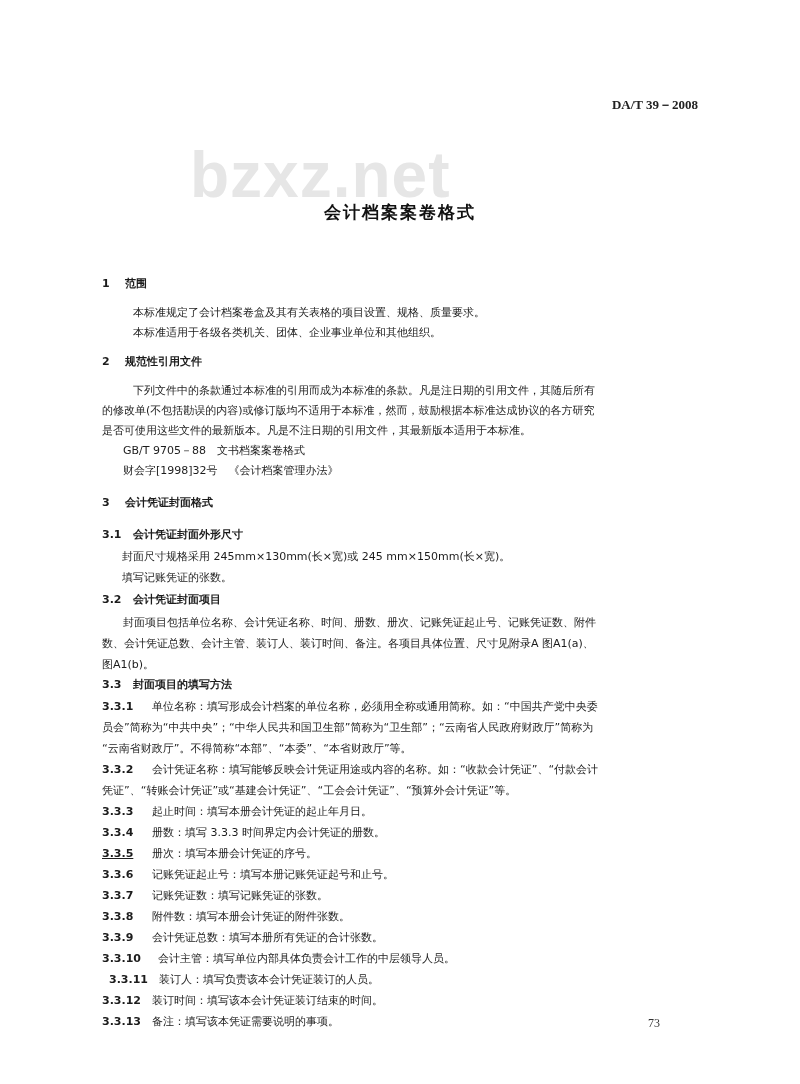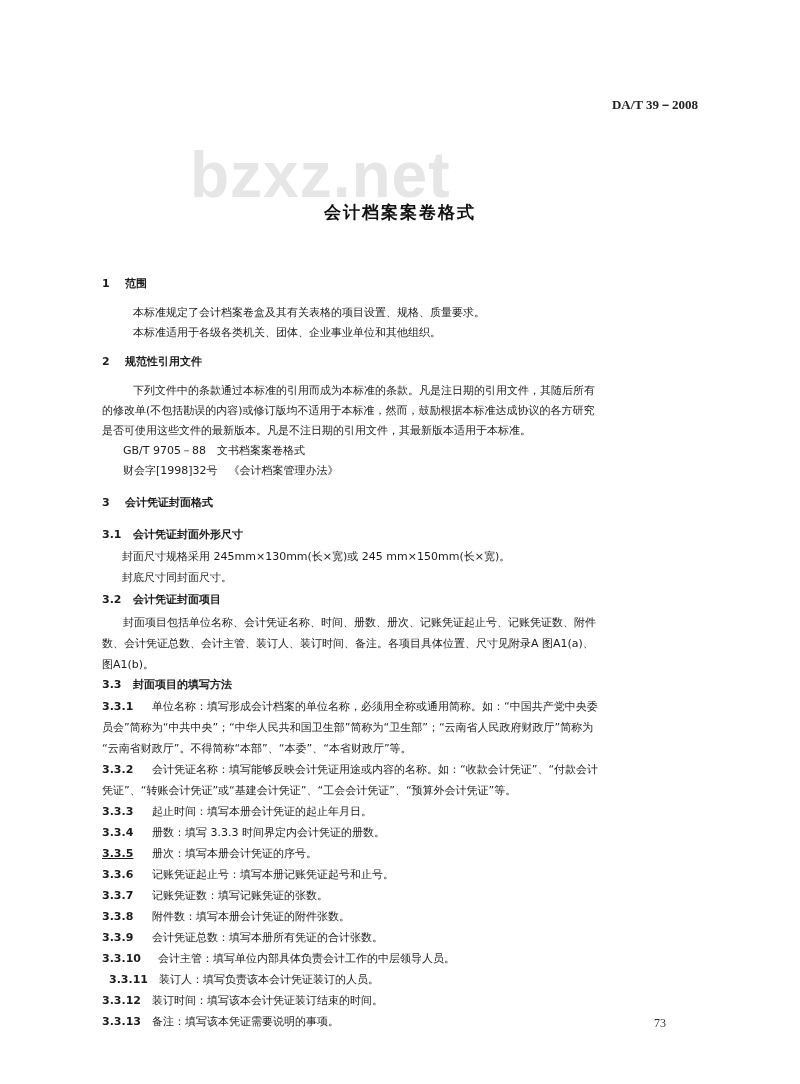--- a/index.html
+++ b/index.html
@@ -6,21 +6,21 @@
   body {
     width: 800px; height: 1084px; background: #ffffff; position: relative; overflow: hidden;
     font-family: "DejaVu Sans", sans-serif; color: #1a1a1a;
   }
   .std-code { position: absolute; top: 96px; right: 102px; font-family: "Liberation Serif", serif; font-size: 13px; font-weight: bold; color: #222; }
   .watermark { position: absolute; top: 138px; left: 190px; font-family: "Liberation Sans", sans-serif; font-weight: bold; font-size: 64px; color: #e6e6e6; letter-spacing: 1px; }
   .doc-title { position: absolute; top: 201px; left: 0; width: 800px; text-align: center; font-size: 17px; font-weight: bold; letter-spacing: 2px; color: #111; }
   .ln { position: absolute; font-size: 11px; line-height: 14px; white-space: nowrap; color: #1c1c1c; }
   .h { font-weight: bold; }
   .num { display: inline-block; }
-  .page-num { position: absolute; top: 1016px; left: 648px; font-family: "Liberation Serif", serif; font-size: 12px; color: #333; margin-left: 6px; }
+  .page-num { position: absolute; top: 1016px; left: 648px; font-family: "Liberation Serif", serif; font-size: 12px; color: #333; }
 </style>
 </head>
 <body>
 
 <div class="std-code">DA/T 39－2008</div>
 <div class="watermark">bzxz.net</div>
 <div class="doc-title">会计档案案卷格式</div>
 
 <div class="ln h" style="top:277px;left:102px;">
   <span>1</span>&nbsp;&nbsp;&nbsp;&nbsp;<span>范围</span>
@@ -38,21 +38,21 @@
 <div class="ln" style="top:464px;left:123px;text-align:center;">财会字[1998]32号　《会计档案管理办法》</div>
 
 <div class="ln h" style="top:496px;left:102px;">
   <span>3</span>&nbsp;&nbsp;&nbsp;&nbsp;<span>会计凭证封面格式</span>
 </div>
 
 <div class="ln h" style="top:528px;left:102px;">
   <span>3.1</span>&nbsp;&nbsp;&nbsp;<span>会计凭证封面外形尺寸</span>
 </div>
 <div class="ln" style="top:550px;left:122px;">封面尺寸规格采用 245mm×130mm(长×宽)或 245 mm×150mm(长×宽)。</div>
-<div class="ln" style="top:571px;left:122px;">封底尺寸同封面尺寸。</div>
+<div class="ln" style="top:571px;left:122px;">填写记账凭证的张数。</div>
 
 <div class="ln h" style="top:593px;left:102px;">
   <span>3.2</span>&nbsp;&nbsp;&nbsp;<span>会计凭证封面项目</span>
 </div>
 <div class="ln" style="top:616px;left:123px;">封面项目包括单位名称、会计凭证名称、时间、册数、册次、记账凭证起止号、记账凭证数、附件</div>
 <div class="ln" style="top:637px;left:102px;">数、会计凭证总数、会计主管、装订人、装订时间、备注。各项目具体位置、尺寸见附录A 图A1(a)、</div>
 <div class="ln" style="top:658px;left:102px;">图A1(b)。</div>
 
 <div class="ln h" style="top:678px;left:102px;">
   <span>3.3</span>&nbsp;&nbsp;&nbsp;<span>封面项目的填写方法</span>

